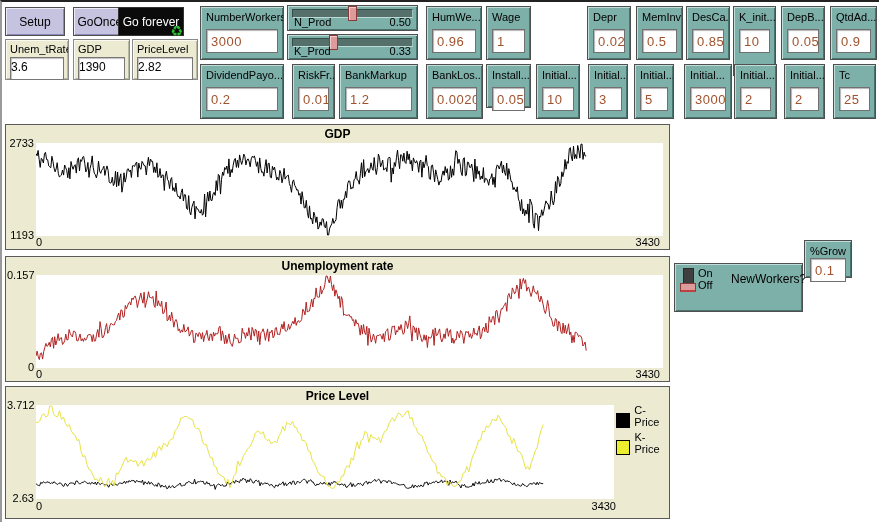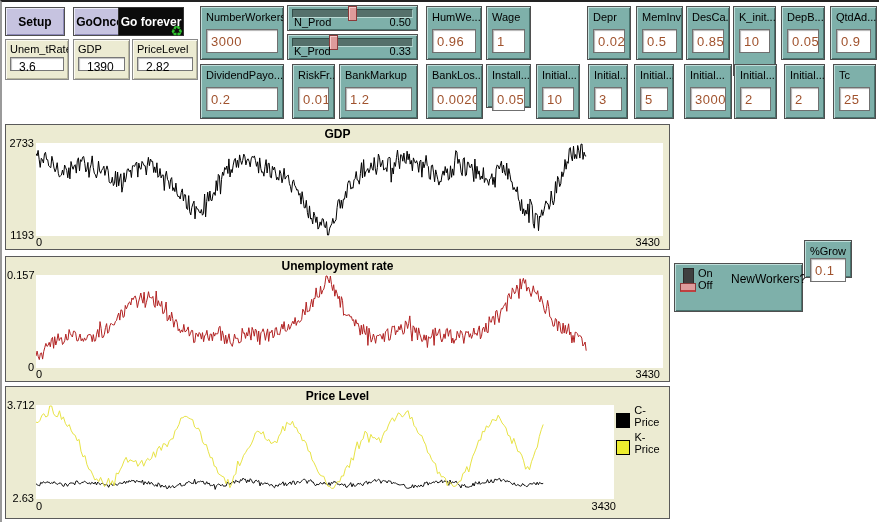--- a/index.html
+++ b/index.html
@@ -7,29 +7,29 @@
     position:relative;width:879px;height:522px;background:#ffffff;overflow:hidden;
     font-family:"Liberation Sans","DejaVu Sans",sans-serif;color:#000;
     border-top:2px solid #222;border-left:2px solid #9a9a9a;box-sizing:border-box;
   }
   
   .teal{position:absolute;background:#7EB0AA;border:1px solid #4F4F4F;
         box-shadow:inset 1px 1px 0 #BFDEDA,inset -1px -1px 0 #49736E;box-sizing:border-box;}
   .btn{position:absolute;background:#C6C3E0;border:1px solid #4F4F4F;
        box-shadow:inset 1px 1px 0 #EBEAF6,inset -1px -1px 0 #8D89B8;
        font-size:12px;text-align:center;box-sizing:border-box;cursor:pointer;
-       font-family:inherit;padding:0;font-weight:bold;}
+       font-family:inherit;padding:0;}
   .btn.dark{background:#0B0B0B;color:#fff;box-shadow:none;border:1px solid #333;}
   .forever-ico{position:absolute;right:0px;bottom:-3px;color:#2EC12E;font-size:14px;line-height:14px;}
   .monitor{position:absolute;background:#ECEBD2;border:1px solid #8A8A8A;
         box-shadow:inset 1px 1px 0 #FBFAF0,inset -1px -1px 0 #B9B8A0;box-sizing:border-box;}
   .monitor-label{font-size:11px;padding:3px 0 0 4px;white-space:nowrap;overflow:hidden;}
-  .monitor-value{position:absolute;left:4px;right:4px;top:17px;height:14px;background:#fff;
+  .monitor-value{position:absolute;left:4px;right:4px;top:17px;height:23px;background:#fff;
         border:1px solid #777;box-shadow:inset 1px 1px 1px rgba(0,0,0,.25);
-        font-size:12px;padding:2px 0 0 8px;box-sizing:border-box;}
+        font-size:12px;padding:2px 0 0 0;box-sizing:border-box;}
   .ibox-label{font-size:11px;padding:4px 0 0 5px;white-space:nowrap;overflow:hidden;}
   .ibox-field{position:absolute;left:5px;right:5px;top:22px;height:24px;background:#fff;
         border:1px solid #707070;box-shadow:inset 1px 1px 1px rgba(0,0,0,.3);
         color:#A0522D;font-size:13px;letter-spacing:.5px;padding:0 0 0 4px;
         box-sizing:border-box;font-family:inherit;outline:none;}
   
   .slider{position:absolute;}
   .slider-groove{position:absolute;left:4px;right:4px;top:3px;height:9px;background:#55706B;
         border:1px solid #324C48;border-bottom-color:#BCDBD6;border-right-color:#9FC4BF;box-sizing:border-box;}
   .slider-handle{position:absolute;top:-4px;width:9px;height:15px;background:#DE9B9B;

